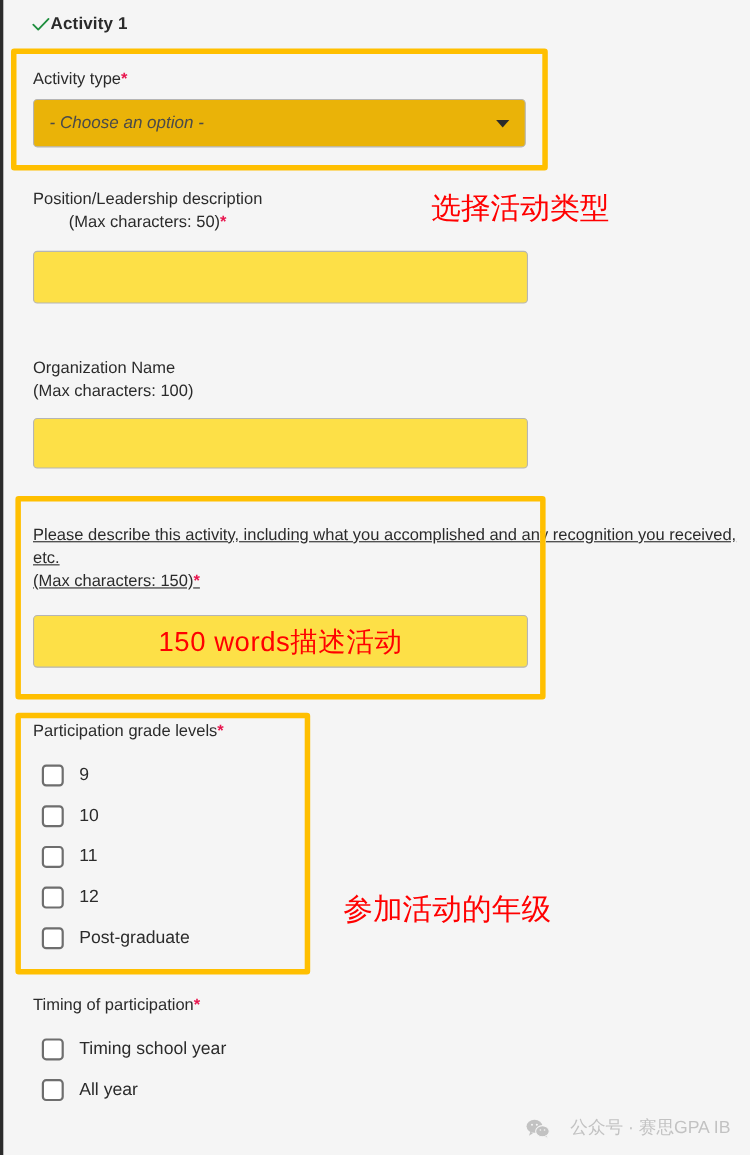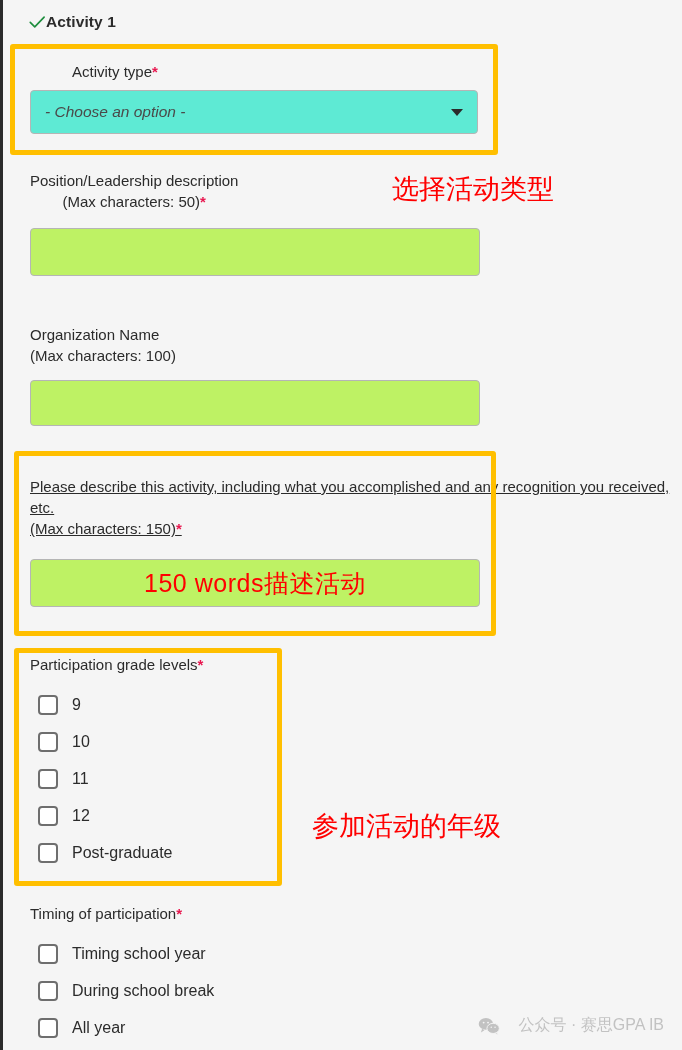--- a/index.html
+++ b/index.html
@@ -71,34 +71,34 @@
     color: #2b2b2b;
     white-space: pre-line;
   }
   .req {
     color: #e8174f;
     font-weight: bold;
   }
 
   .text-input {
     position: absolute;
-    background: #bef264;
+    background: #fde047;
     border: 1px solid #b5b5b5;
     border-radius: 4px;
     box-sizing: border-box;
   }
 
   
   .select-box {
     position: absolute;
     left: 30px;
     top: 90px;
     width: 448px;
     height: 44px;
-    background: #5eead4;
+    background: #eab308;
     border: 1px solid #b5b5b5;
     border-radius: 4px;
     box-sizing: border-box;
     display: flex;
     align-items: center;
     justify-content: space-between;
     padding: 0 14px 0 14px;
   }
   .select-placeholder {
     font-size: 15.5px;
@@ -106,21 +106,21 @@
     color: #4a4a4a;
   }
   .caret {
     width: 0; height: 0;
     border-left: 6px solid transparent;
     border-right: 6px solid transparent;
     border-top: 7px solid #2b2b2b;
   }
 
   
-  .lbl-activity-type { left: 30px; top: 61px; margin-left: 42px; }
+  .lbl-activity-type { left: 30px; top: 61px; }
   .lbl-position      { left: 30px; top: 170px; text-align: center; }
   .lbl-org           { left: 30px; top: 324px; }
   .lbl-describe      { left: 30px; top: 476px; text-decoration: underline; }
 
   .in-position { left: 30px; top: 228px; width: 450px; height: 48px; }
   .in-org      { left: 30px; top: 380px; width: 450px; height: 46px; }
   .in-describe { left: 30px; top: 559px; width: 450px; height: 48px;
                  display:flex; align-items:center; justify-content:center; }
 
   .redtext-inline {
@@ -248,24 +248,20 @@
       <span class="cb-label">Post-graduate</span>
     </div>
   </div>
 
   <div class="group-label lbl-timing"><span>Timing of participation</span><span class="req">*</span></div>
 
   <div class="cb-list cb-timing">
     <div class="cb-row">
       <span class="cb-box"></span>
       <span class="cb-label">Timing school year</span>
-    </div>
-    <div class="cb-row">
-      <span class="cb-box"></span>
-      <span class="cb-label">During school break</span>
     </div>
     <div class="cb-row">
       <span class="cb-box"></span>
       <span class="cb-label">All year</span>
     </div>
   </div>
 
   <div class="hl hl-activity-type"></div>
   <div class="hl hl-describe"></div>
   <div class="hl hl-grades"></div>

